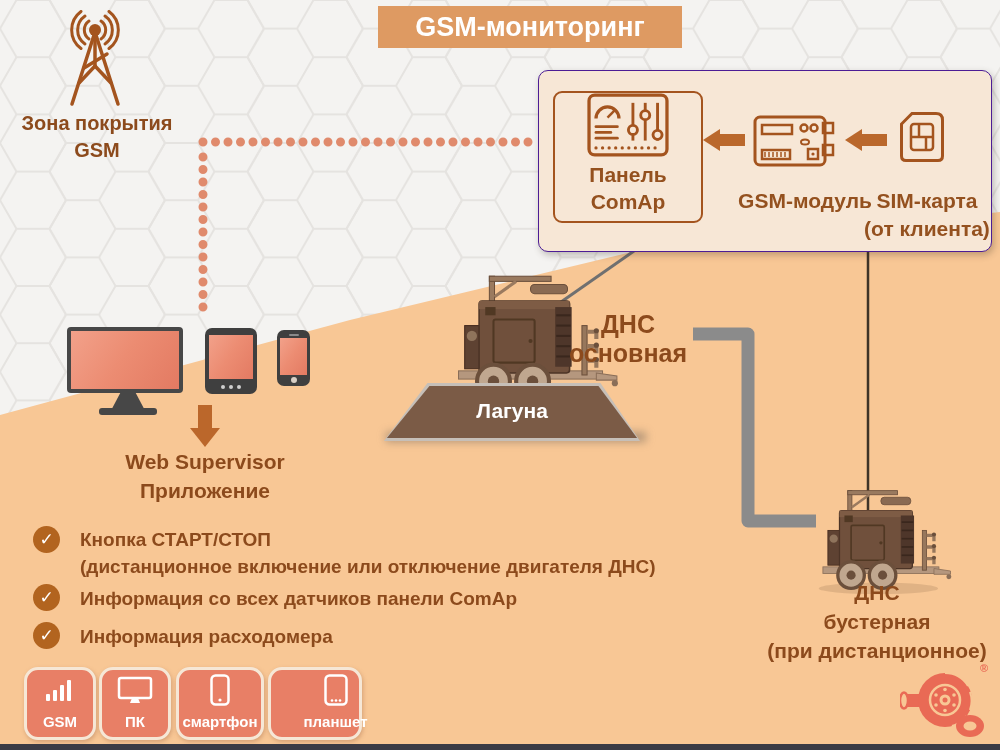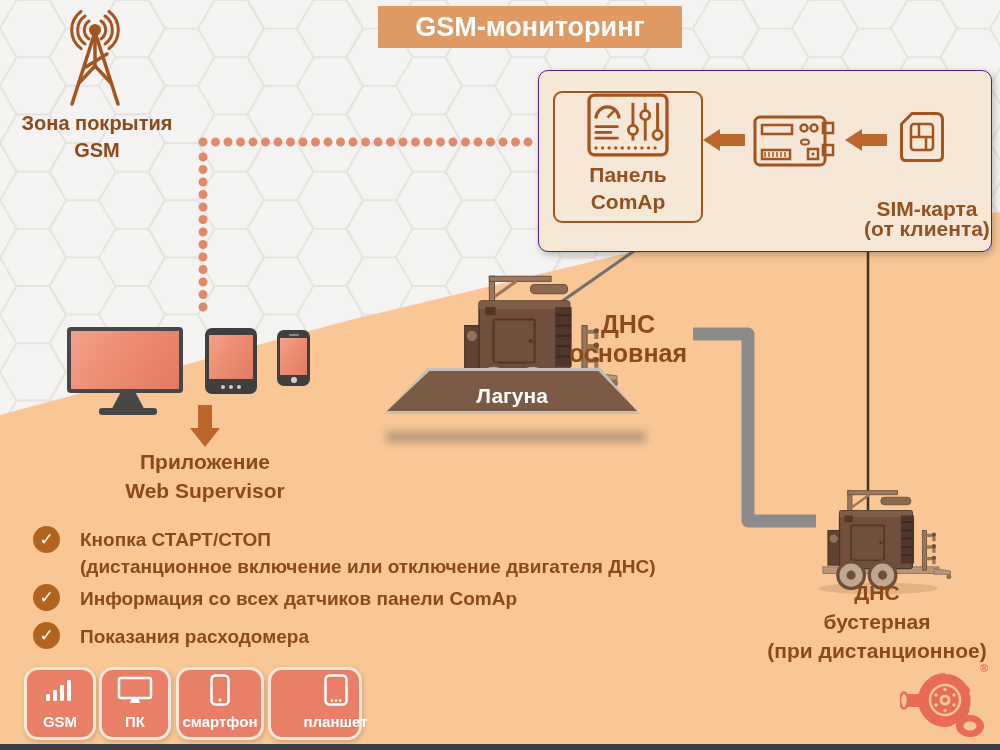--- a/index.html
+++ b/index.html
@@ -46,21 +46,21 @@
   
   #app-arrow-shaft{left:198px;top:405px;width:14px;height:24px;background:#BB672B;}
   #app-arrow-head{left:190px;top:428px;width:0;height:0;border-left:15px solid transparent;
                   border-right:15px solid transparent;border-top:19px solid #BB672B;}
   #app-label{left:100px;top:447px;width:210px;text-align:center;font-size:21px;line-height:29px;}
   
   #dns-main-label{left:558px;top:310px;width:140px;text-align:center;font-size:25px;line-height:29px;}
   #dns-booster-label{left:757px;top:578px;width:240px;text-align:center;font-size:21px;line-height:29px;}
   
   #lagoon-shadow{left:386px;top:432px;width:260px;height:10px;background:rgba(110,100,92,.5);filter:blur(4px);}
-  #lagoon-outer{left:380px;top:368px;width:264px;height:46px;background:#C6BFB8;
+  #lagoon-outer{left:380px;top:383px;width:264px;height:58px;background:#C6BFB8;
                 clip-path:polygon(18% 0,83.5% 0,98.5% 100%,1.5% 100%);}
   #lagoon-inner{position:absolute;left:3px;top:3px;right:3px;bottom:3px;background:#7B5B46;
                 clip-path:polygon(18% 0,83.5% 0,98.5% 100%,1.5% 100%);
                 color:#fff;font-weight:bold;font-size:21px;text-align:center;line-height:49px;}
   
   .check-badge{width:27px;height:27px;border-radius:50%;background:#B2641F;color:#fff;
                font-size:17px;font-weight:bold;text-align:center;line-height:27px;}
   .check-text{font-size:19px;line-height:27px;}
   
   .chip{background:#E87F66;border:3px solid #F6E7D6;border-radius:14px;box-sizing:border-box;
@@ -229,34 +229,35 @@
         <line x1="12" y1="39" x2="12" y2="44"></line>
           <line x1="16" y1="39" x2="16" y2="44"></line>
         <line x1="20" y1="39" x2="20" y2="44"></line>
           <line x1="24" y1="39" x2="24" y2="44"></line>
         <line x1="28" y1="39" x2="28" y2="44"></line>
           <line x1="32" y1="39" x2="32" y2="44"></line>
       </g>
       <rect x="55" y="36" width="10" height="10" fill="none" stroke="#A4541E" stroke-width="2.5"></rect>
       <circle cx="60" cy="41" r="1.6" fill="#A4541E"></circle>
     </svg>
+    <div class="chain-label" style="left:196px;top:116px;width:140px">GSM-модуль</div>
 
     <div class="arrow-left" style="left:306px;top:58px">
       <span class="head"></span>
         <span class="shaft"></span>
     </div>
 
     <svg class="abs" style="left:360px;top:40px" width="46" height="52" viewBox="0 0 46 52">
       <path d="M13,2.5 H37 Q43.5,2.5 43.5,9 V45 Q43.5,49.5 39,49.5 H7 Q2.5,49.5 2.5,45 V13 Z" fill="none" stroke="#A4541E" stroke-width="3"></path>
       <rect x="12" y="13" width="22" height="26" rx="3" fill="none" stroke="#A4541E" stroke-width="2.5"></rect>
       <line x1="12" y1="26" x2="34" y2="26" stroke="#A4541E" stroke-width="2.5"></line>
       <line x1="20" y1="13" x2="20" y2="26" stroke="#A4541E" stroke-width="2.5"></line>
       <line x1="27" y1="26" x2="27" y2="39" stroke="#A4541E" stroke-width="2.5"></line>
     </svg>
-    <div class="chain-label" style="left:324px;top:124px;width:128px">SIM-карта</div>
+    <div class="chain-label" style="left:324px;top:116px;width:128px">SIM-карта</div>
     <div class="chain-label" style="left:314px;top:144px;width:148px">(от клиента)</div>
   </div>
 
   <div id="monitor" class="abs content">
       <div class="screen"></div>
     </div>
   <div id="monitor-neck" class="abs content"></div>
   <div id="monitor-base" class="abs content"></div>
   <div id="tablet" class="abs content">
     <div class="screen"></div>
@@ -268,22 +269,22 @@
   </div>
   <div id="phone" class="abs content">
     <div class="screen"></div>
       <div class="speaker"></div>
       <div class="home"></div>
   </div>
 
   <div id="app-arrow-shaft" class="abs content"></div>
   <div id="app-arrow-head" class="abs content"></div>
   <div id="app-label" class="abs content brown">
+    <div>Web Supervisor</div>
     <div>Приложение</div>
-    <div>Web Supervisor</div>
   </div>
 
   <svg class="abs content" style="left:440px;top:272px" width="180" height="136">
     <use href="#pump"></use>
   </svg>
   <div id="dns-main-label" class="abs content brown">
     <div>ДНС</div>
     <div>основная</div>
   </div>
   <div id="lagoon-shadow" class="abs content"></div>
@@ -299,21 +300,21 @@
     <div>бустерная</div>
     <div>(при дистанционное)</div>
   </div>
 
   <div class="abs content check-badge" style="left:33px;top:526px">✓</div>
   <div class="abs content brown check-text" style="left:80px;top:526px;width:620px">Кнопка СТАРТ/СТОП</div>
   <div class="abs content brown check-text" style="left:80px;top:553px;width:640px">(дистанционное включение или отключение двигателя ДНС)</div>
   <div class="abs content check-badge" style="left:33px;top:584px">✓</div>
   <div class="abs content brown check-text" style="left:80px;top:585px;width:620px">Информация со всех датчиков панели ComAp</div>
   <div class="abs content check-badge" style="left:33px;top:622px">✓</div>
-  <div class="abs content brown check-text" style="left:80px;top:623px;width:620px">Показания расходомера</div>
+  <div class="abs content brown check-text" style="left:80px;top:623px;width:620px">Информация расходомера</div>
 
   <div id="chip-gsm" class="abs content chip">
     <div class="chip-icon">
       <svg width="28" height="22" viewBox="0 0 28 22" fill="#fff">
         <rect x="0" y="15" width="4" height="7" rx="1"></rect>
           <rect x="7" y="11" width="4" height="11" rx="1"></rect>
         <rect x="14" y="6" width="4" height="16" rx="1"></rect>
           <rect x="21" y="1" width="4" height="21" rx="1"></rect>
       </svg>
     </div>

